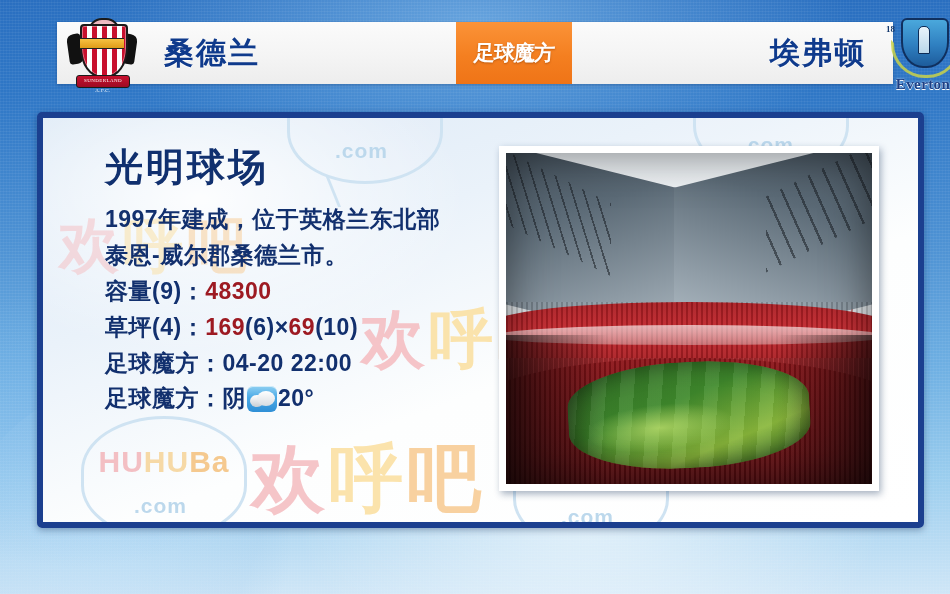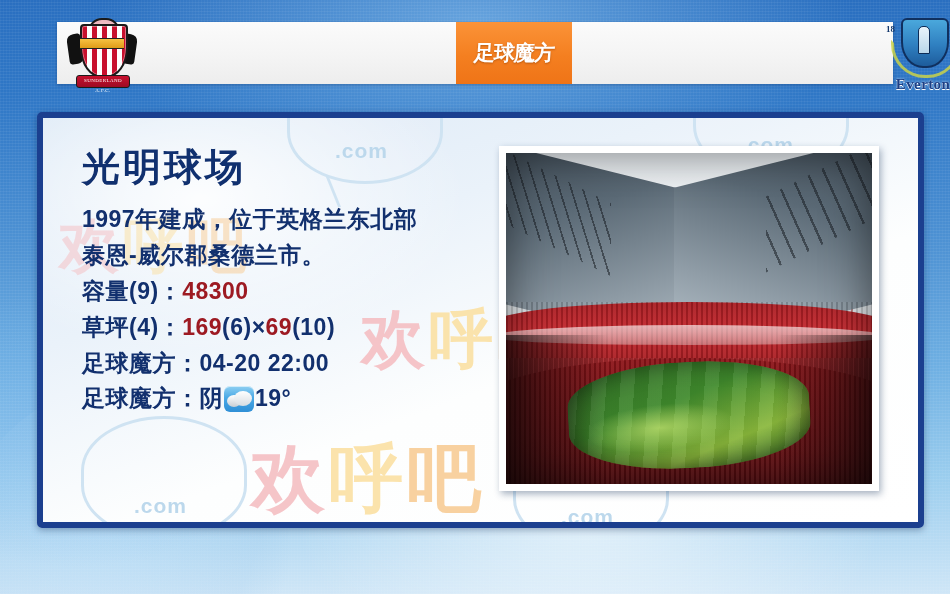--- a/index.html
+++ b/index.html
@@ -158,21 +158,21 @@
   .hh .c2{color:#f6d9a6;}
   .hh .c3{color:#f5c98f;}
   .wm-hb{
     font-size:64px;font-weight:bold;letter-spacing:4px;opacity:.95;
     font-family:"Liberation Sans",sans-serif;
   }
   .wm-hb .p1{color:#f5c2c6;}
   .wm-hb .p2{color:#fbe2a8;}
   .wm-hb .p3{color:#f8cf9b;}
 
-  .content{position:relative;z-index:3;padding:30px 0 0 39px;}
+  .content{position:relative;z-index:3;padding:30px 0 0 62px;}
   .title{
     font-size:38px;font-weight:bold;color:#10306f;letter-spacing:3px;
     line-height:1;margin:0 0 16px 0;
     text-shadow:0 1px 0 rgba(255,255,255,.85);
   }
   .line{
     font-size:23px;font-weight:bold;color:#12306e;
     letter-spacing:.5px;line-height:1.56;white-space:nowrap;
   }
   .val-red{color:#9d1a22;}
@@ -278,45 +278,48 @@
 
     <div class="team-block team-left">
       <div class="crest-sun">
         <div class="lion l"></div>
         <div class="lion r"></div>
         <div class="dome"></div>
         <div class="shield"></div>
         <div class="band"></div>
         <div class="scroll">SUNDERLAND A.F.C.</div>
       </div>
+      <div class="team-name">桑德兰</div>
     </div>
 
     <div class="center-logo">
       <span class="lg">足球魔方</span>
     </div>
 
     <div class="team-block team-right">
+      <div class="team-name">埃弗顿</div>
       <div class="crest-eve">
         <div class="eshield"></div>
         <div class="tower"></div>
         <div class="yr l">18</div>
 
         <div class="wreath"></div>
         <div class="ename">Everton</div>
       </div>
     </div>
 
   </div>
 
   <div class="panel">
 
     <div class="wm bubble" style="left:244px;top:-52px;width:150px;height:112px;">
       <div class="dotcom">.com</div>
     </div>
     <div class="wm bubble" style="left:38px;top:298px;width:160px;height:118px;">
+      <div class="hh"><span class="c1">HU</span><span class="c2">HU</span><span class="c3">Ba</span></div>
       <div class="dotcom">.com</div>
     </div>
     <div class="wm bubble" style="left:470px;top:316px;width:150px;height:110px;">
       <div class="dotcom">.com</div>
     </div>
     <div class="wm bubble" style="left:650px;top:-58px;width:150px;height:112px;">
       <div class="dotcom">.com</div>
     </div>
 
     <div class="wm wm-hb" style="left:318px;top:178px;"><span class="p1">欢</span><span class="p2">呼</span><span class="p3">吧</span></div>
@@ -335,21 +338,21 @@
 
       <div class="line">
         <span>草坪(4)：</span><span class="val-red">169</span><span>(6)</span><span>×</span><span class="val-red">69</span><span>(10)</span>
       </div>
 
       <div class="line">
         <span>足球魔方：</span><span>04-20 22:00</span>
       </div>
 
       <div class="line">
-        <span>足球魔方：</span><span>阴</span><span class="wicon"><span class="c-a"></span><span class="c-b"></span></span><span>19°</span>
+        <span>足球魔方：</span><span>阴</span><span class="wicon"><span class="c-a"></span><span class="c-b"></span></span><span>20°</span>
       </div>
     </div>
 
     <div class="photo-frame">
       <div class="photo">
         <div class="sky"></div>
         <div class="canopy"></div>
         <div class="arch-l"></div>
         <div class="arch-r"></div>
         <div class="roof-l">

